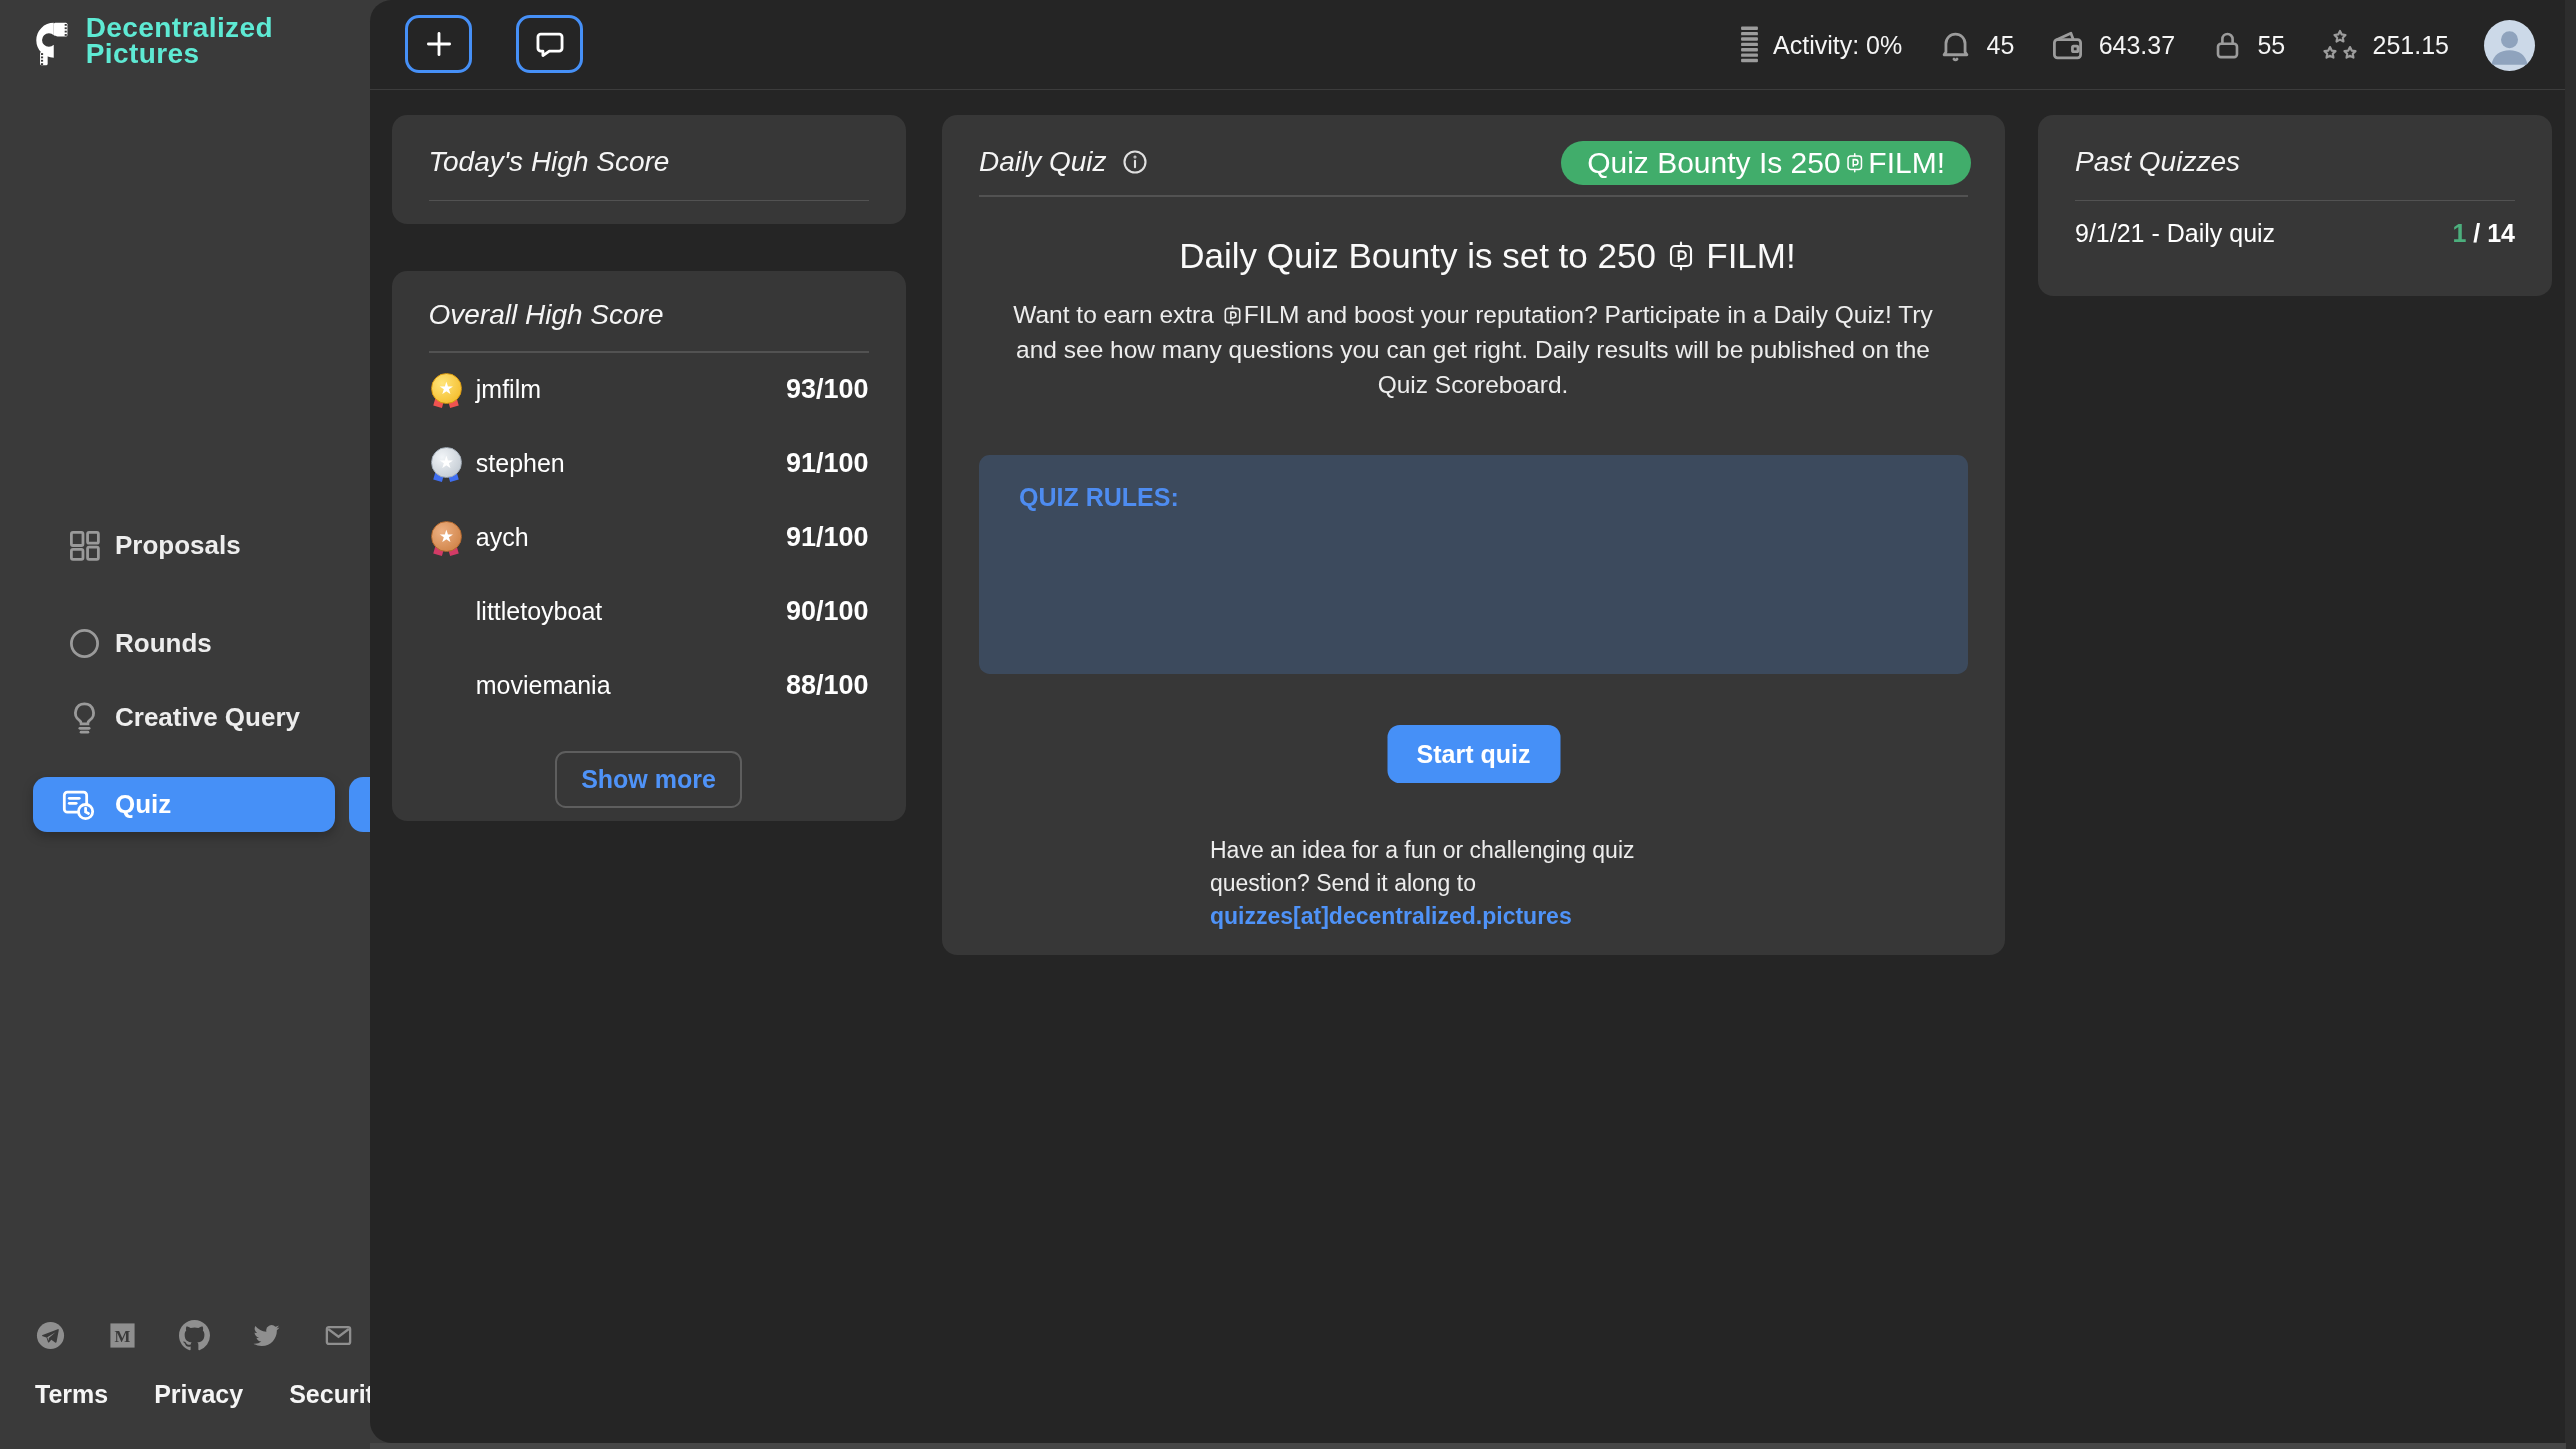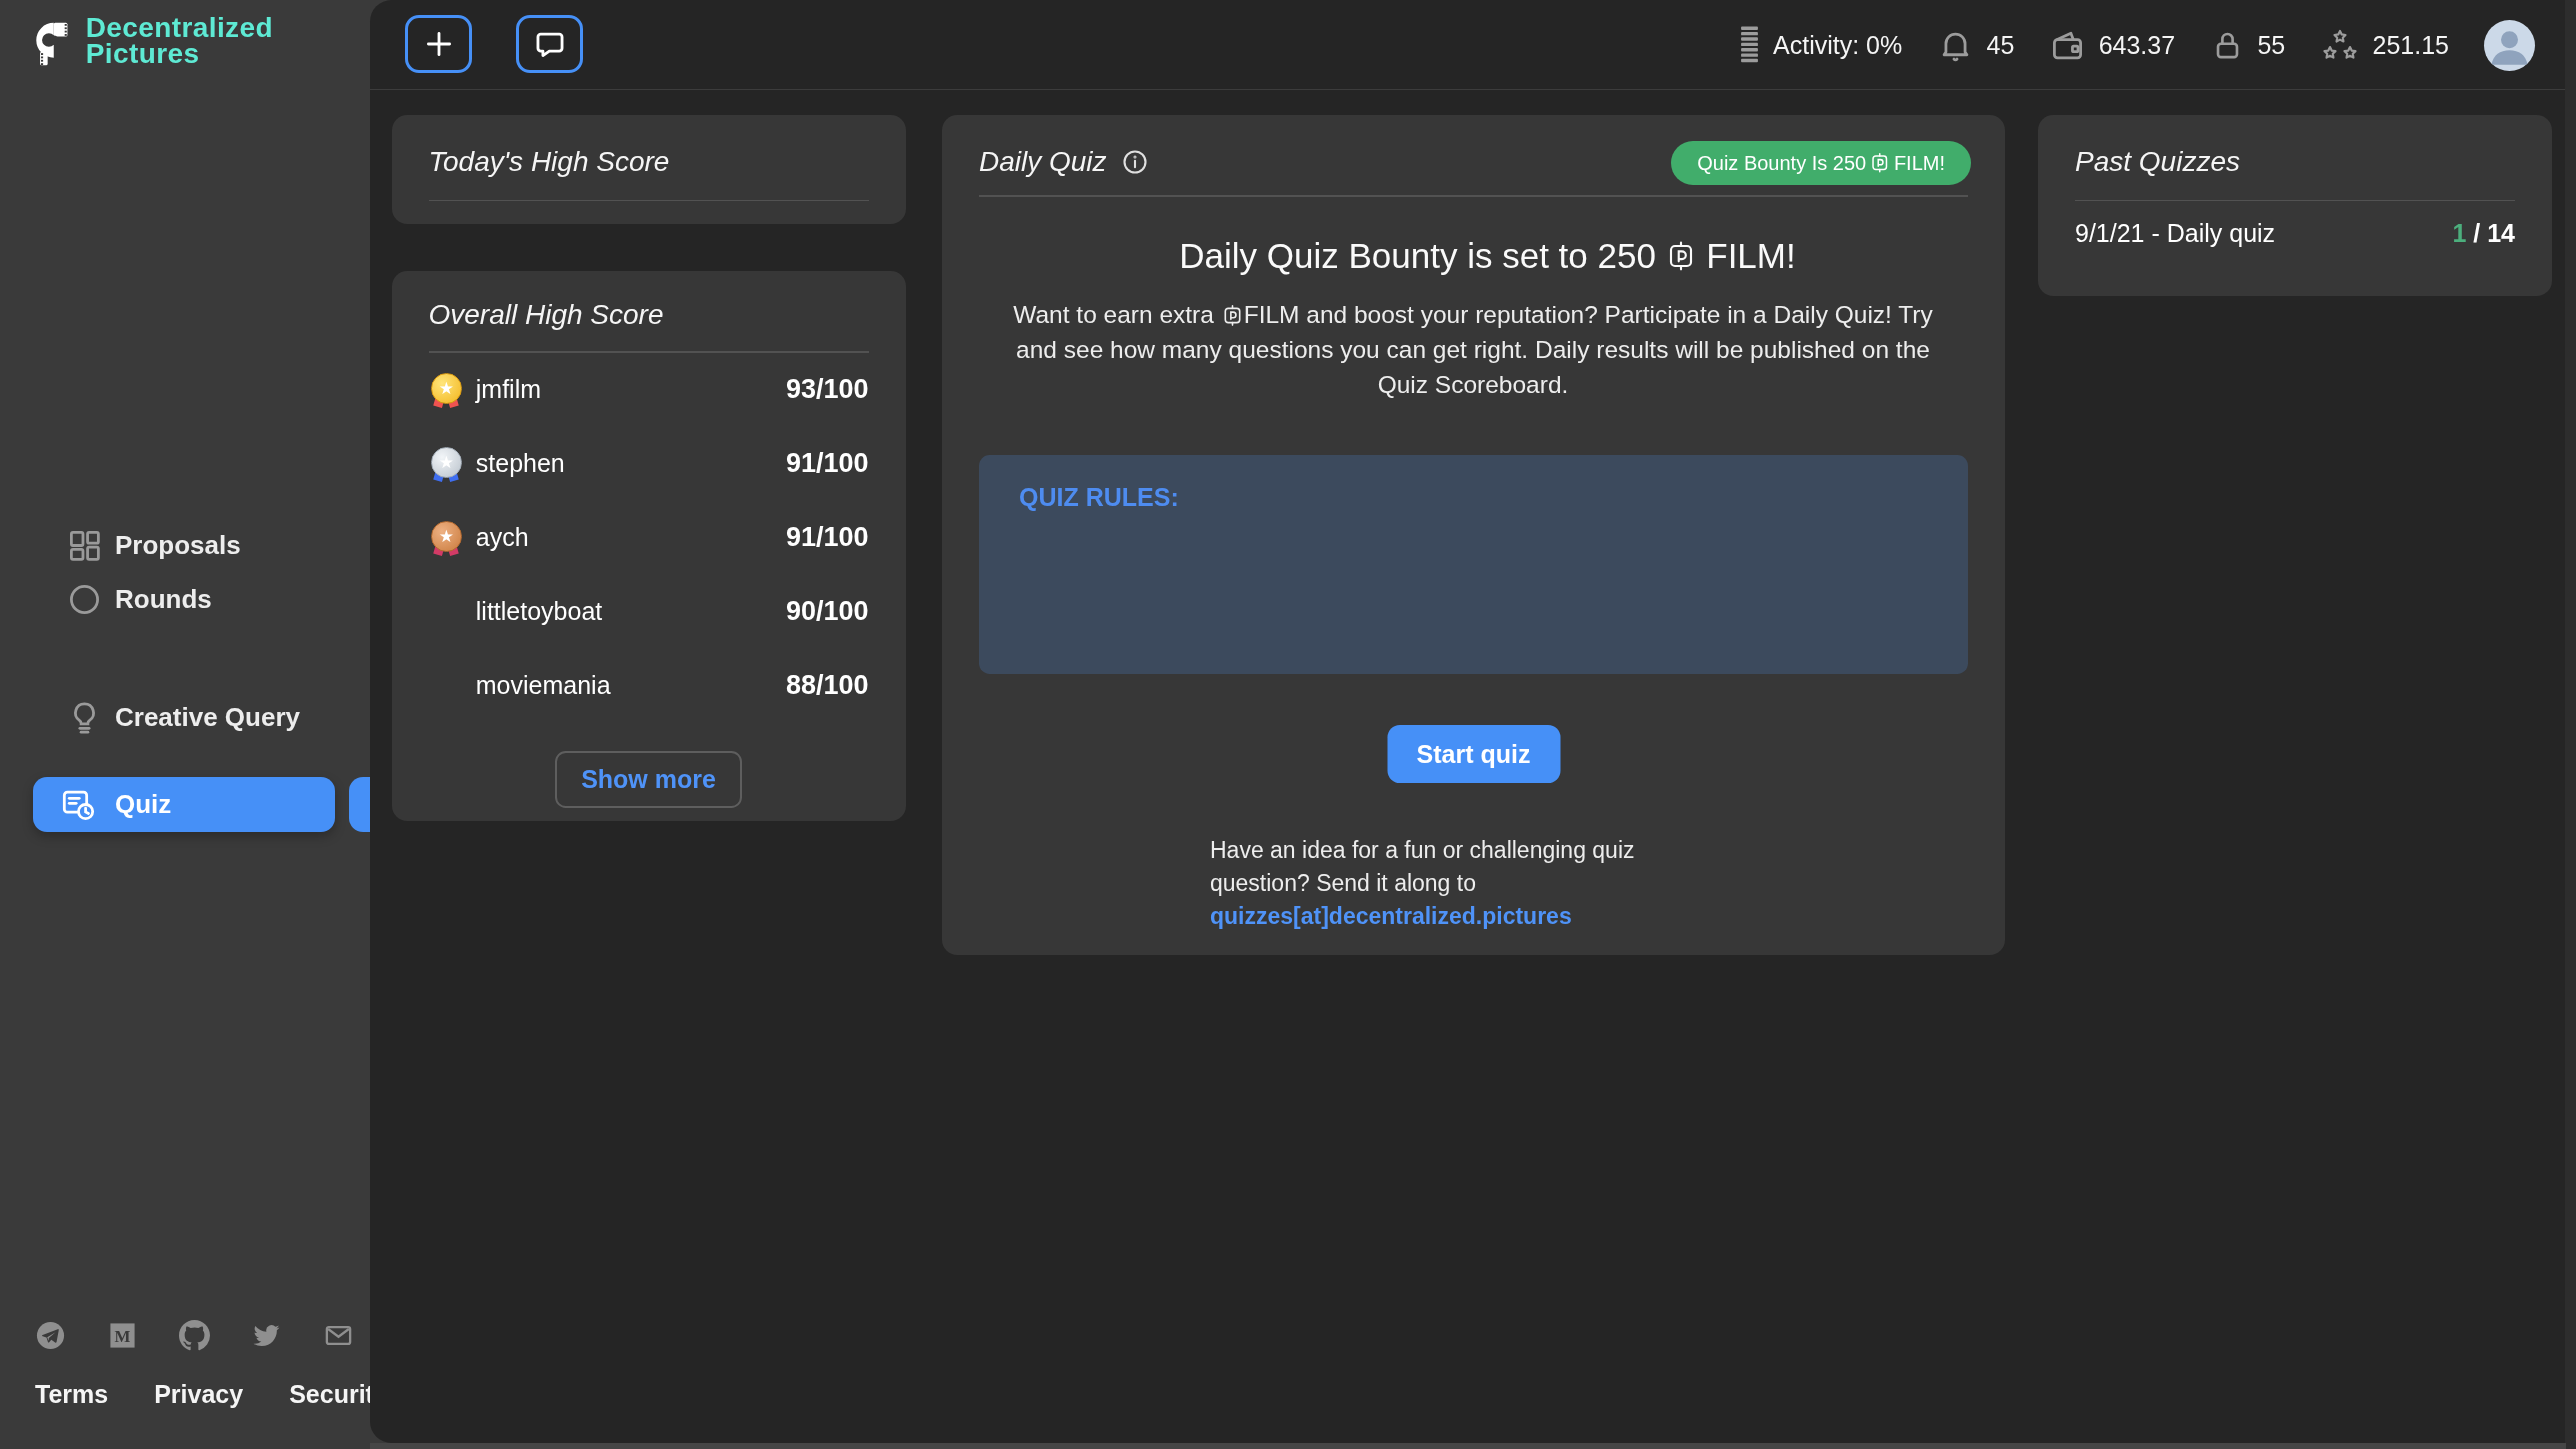--- a/index.html
+++ b/index.html
@@ -14,21 +14,21 @@
   
   .sidebar { position:absolute; left:0; top:0; width:370px; height:1449px; background:#3a3a3a; z-index:1; }
   .brand { position:absolute; left:34px; top:15.3px; display:flex; align-items:center; gap:10.7px; }
   .brand-icon svg { display:block; }
   .brand-name { font-weight:bold; font-size:28px; line-height:26px; color:#5eead4; letter-spacing:0.4px; }
 
   .nav-item { position:absolute; left:0; width:370px; height:55px; display:flex; align-items:center; cursor:pointer; }
   .nav-item .nav-ico { position:absolute; left:64px; width:40px; height:40px; color:#9a9a9a; display:flex; align-items:center; justify-content:center; }
   .nav-item .nav-label { position:absolute; left:115px; font-size:26px; font-weight:bold; color:#ededed; }
   .nav-proposals { top:518px; }
-  .nav-rounds { top:572px; }
+  .nav-rounds { top:616px; }
   .nav-cq { top:690px; }
   .nav-quiz { top:777px; left:33px; width:302px; height:55px; background:#4690f7; border-radius:14px; box-shadow:0 4.6px 10.7px rgba(0,0,0,.25); }
   .nav-quiz .nav-ico { left:25px; color:#ffffff; }
   .nav-quiz .nav-label { left:82px; color:#ffffff; }
   .quiz-submenu-pill { position:absolute; left:349px; top:777px; width:44px; height:55px; background:#4690f7; border-radius:14px; z-index:1; }
 
   .social-row { position:absolute; left:35px; top:1320px; display:flex; gap:41px; align-items:center; }
   .social-row .soc { width:31px; height:31px; display:flex; align-items:center; justify-content:center; cursor:pointer; }
   .footer-links { position:absolute; left:35px; top:1380px; display:flex; gap:46px; }
   .footer-links .flink { font-size:25px; font-weight:bold; color:#f5f5f5; cursor:pointer; }
@@ -80,21 +80,21 @@
   .show-more {
     display:block; margin:28px auto 0 auto; width:187px; height:57px; border:2.3px solid #5e5e5e; border-radius:10.7px;
     background:transparent; color:#4f93f8; font-size:25px; font-weight:bold; font-family:"Liberation Sans",sans-serif; cursor:pointer;
   }
 
   .card-daily { left:572px; top:115px; width:1063px; height:840px; }
   .daily-header { position:absolute; left:37px; top:31px; display:flex; align-items:center; gap:14px; }
   .info-ico { color:#e0e0e0; display:flex; cursor:pointer; }
   .bounty-badge {
     position:absolute; right:34px; top:26px; height:44px; padding:0 26px; background:#41ad6b; border-radius:22px;
-    display:flex; align-items:center; gap:3.1px; color:#ffffff; font-size:20px; font-weight:500;
+    display:flex; align-items:center; gap:3.1px; color:#ffffff; font-size:30px; font-weight:500;
   }
   .card-daily .card-divider { position:absolute; left:37px; right:37px; top:80px; }
   .daily-headline { position:absolute; left:0; top:121px; width:100%; text-align:center; font-size:35px; color:#fafafa; display:flex; align-items:center; justify-content:center; gap:9.2px;padding-left:28px; }
   .daily-intro { position:absolute; left:48px; top:182px; width:966px; text-align:center; font-size:24.5px; line-height:35px; color:#ededed; }
   .tok { display:inline-flex; vertical-align:-3.8px; }
   .rules-box { position:absolute; left:37px; top:340px; width:989px; height:219px; background:#3c4a5d; border-radius:10.7px; padding:28px 36px 0 40px; }
   .rules-title { font-size:25px; font-weight:bold; color:#4e8cf0; }
   .rules-lines { margin-top:37px; }
   .rules-line { font-size:24px; line-height:36px; color:#4e8cf0; }
   .start-btn {

